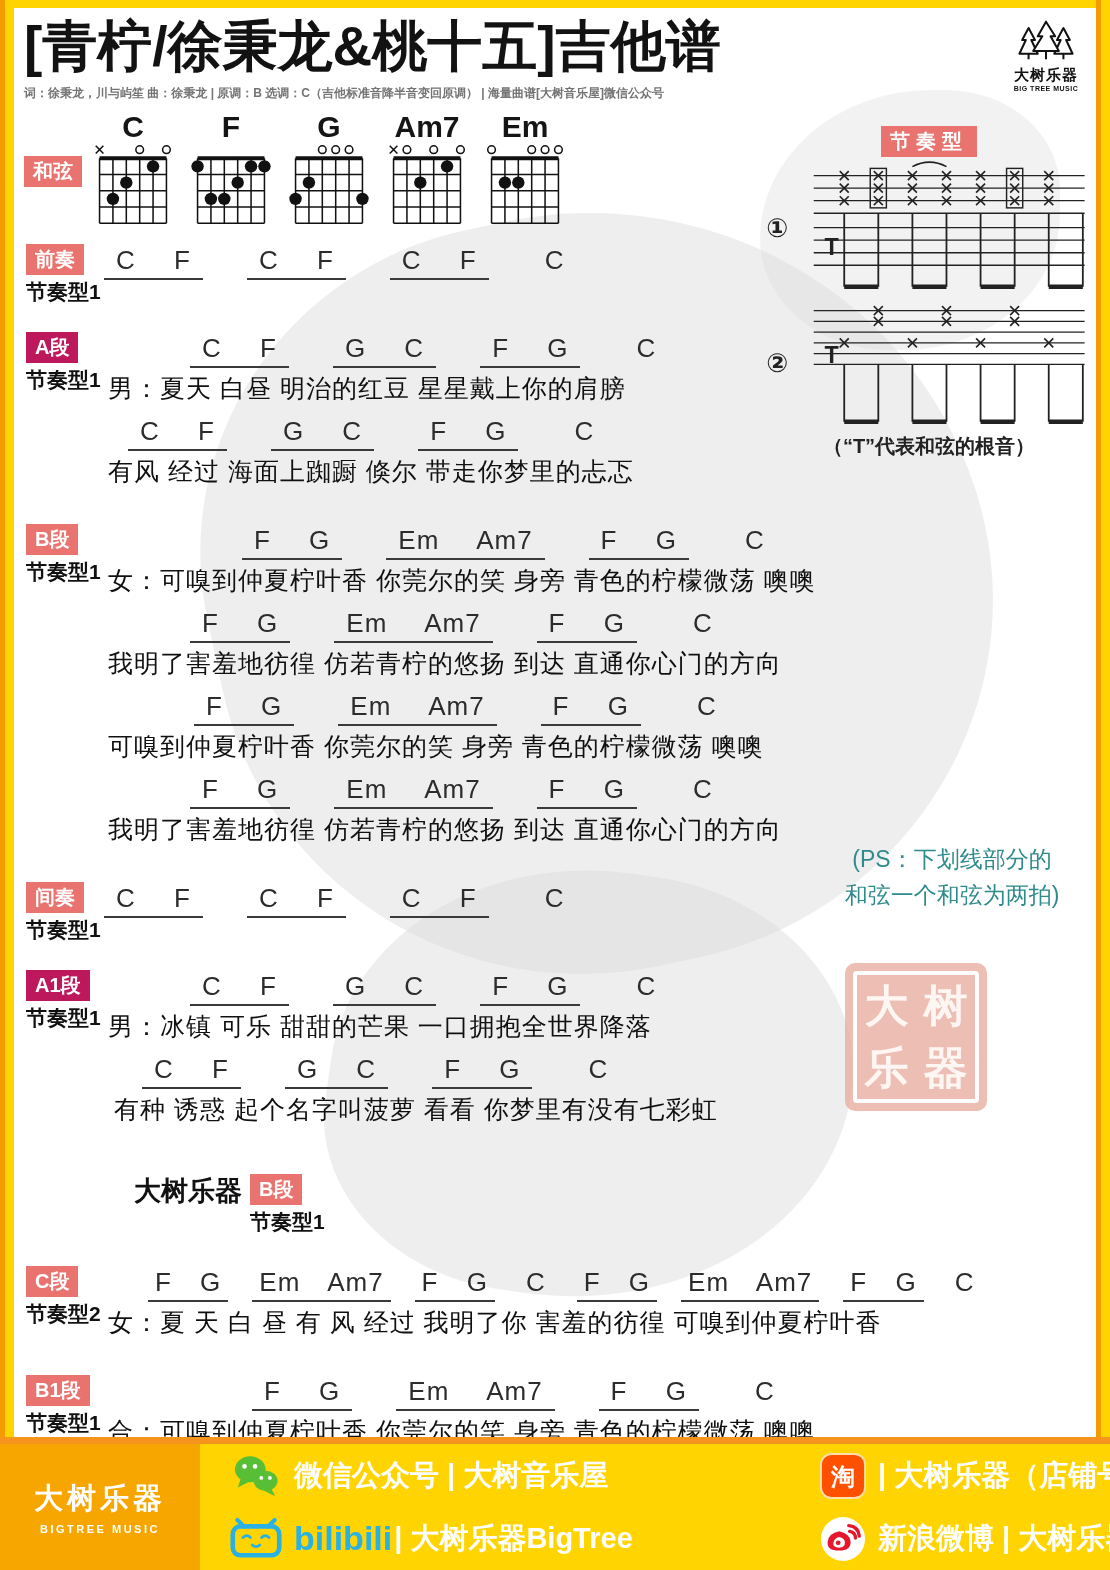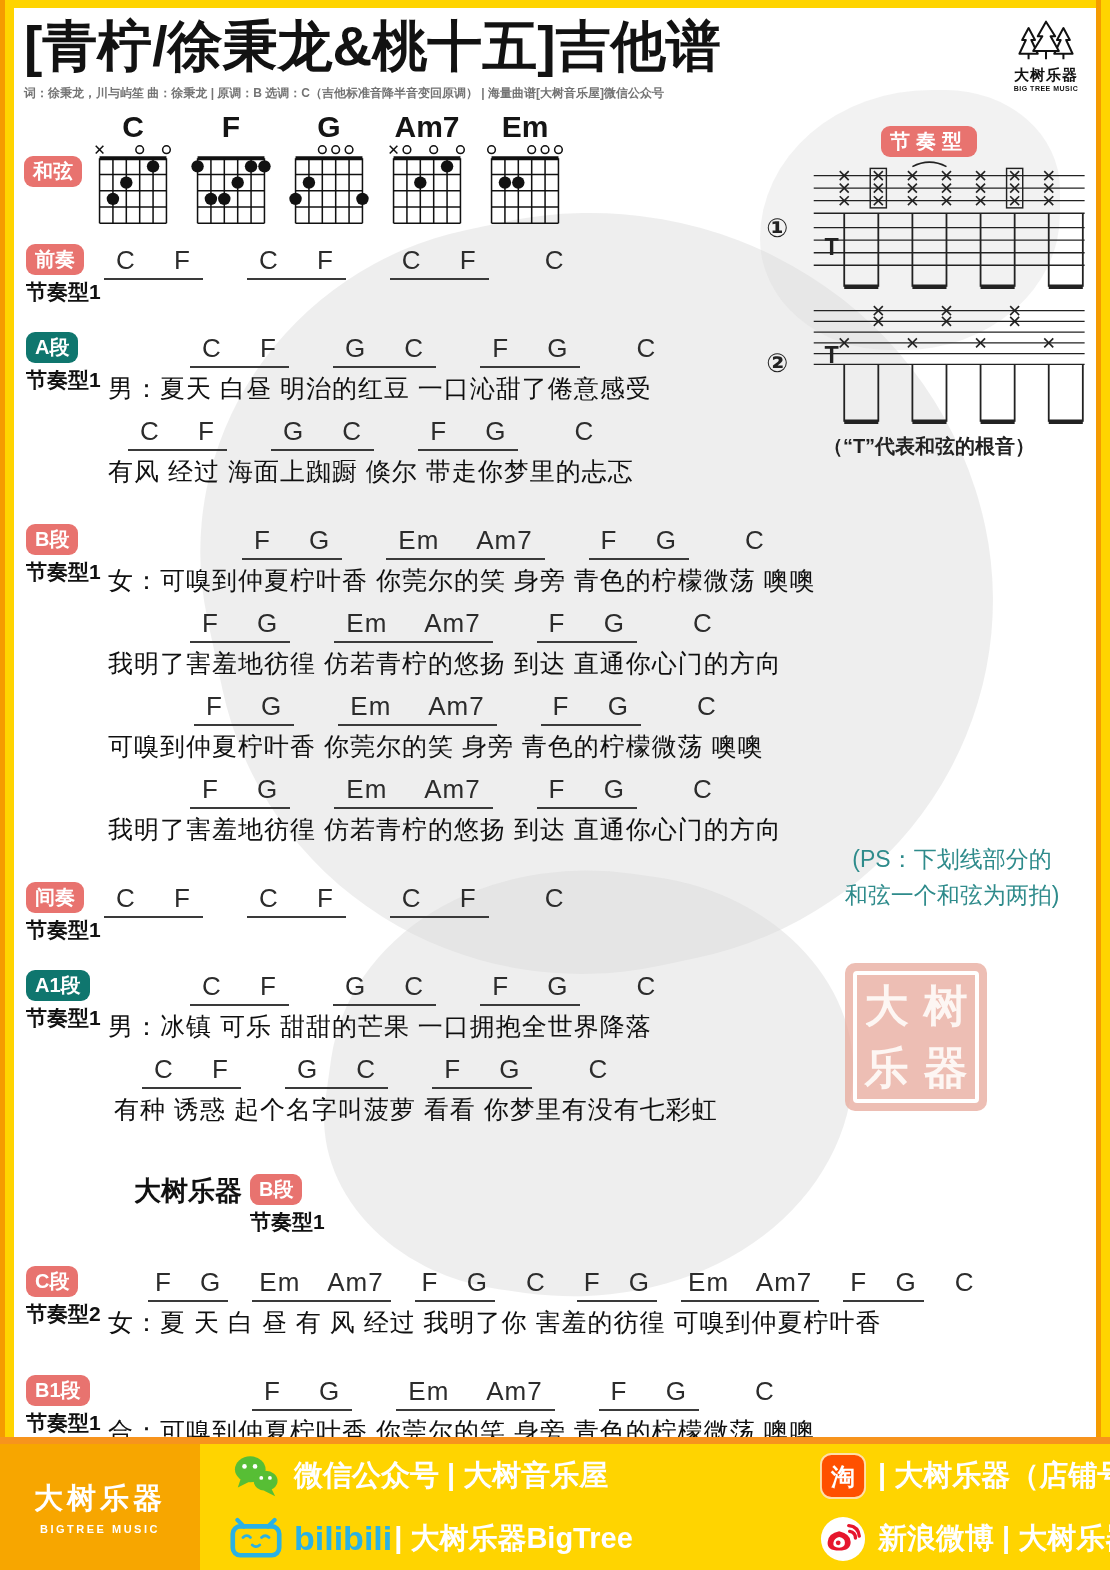--- a/index.html
+++ b/index.html
@@ -22,22 +22,22 @@
   
   header{position:relative;z-index:2;padding:16px 110px 0 24px;}
   h1{margin:0;font-size:55px;font-weight:900;color:#121212;letter-spacing:0;line-height:1.1;}
   .meta{margin-top:8px;font-size:12px;font-weight:700;color:#737373;}
   .logo{position:absolute;top:18px;right:24px;width:80px;text-align:center;z-index:3;}
   .logo .nm{font-size:15px;font-weight:900;color:#111;letter-spacing:1px;}
   .logo .sub{font-size:7px;font-weight:bold;color:#111;letter-spacing:.5px;}
   
   .chords-row{position:relative;z-index:2;display:flex;align-items:center;margin:10px 0 0 24px;}
   .badge{display:inline-block;background:#E8736F;color:#fff;font-size:20px;font-weight:bold;
-         padding:4px 9px;border-radius:9px;line-height:1.15;white-space:nowrap;}
-  .badge.dark{background:#0f766e;}
+         padding:4px 9px;border-radius:0;line-height:1.15;white-space:nowrap;}
+  .badge.dark{background:#be185d;}
   .chord{width:94px;text-align:center;margin-left:4px;}
   .chord-name{font-size:30px;font-weight:bold;color:#151515;line-height:1;margin-bottom:0;}
   
   .rhythm-panel{position:absolute;top:126px;left:766px;width:326px;z-index:2;text-align:center;}
   .rhythm-panel .badge{margin-bottom:4px;letter-spacing:6px;}
   .rp-row{display:flex;align-items:center;text-align:left;}
   .rp-num{font-size:26px;font-weight:bold;color:#222;width:28px;flex:none;}
   .rp-note{font-size:20px;font-weight:bold;color:#222;margin-top:2px;}
   
   #score{position:relative;z-index:2;margin-top:12px;}
@@ -334,21 +334,21 @@
       <div class="section">
         <div class="side"><span class="badge">前奏</span><div class="rhythm-lbl">节奏型1</div></div>
         <div class="lines">
           <div class="chord-line" style="margin-left: 0px;"><span class="seg u">C F</span><span class="seg u">C F</span><span class="seg u">C F</span><span class="seg">C</span></div>
         </div>
       </div>
       <div class="section">
         <div class="side"><span class="badge dark">A段</span><div class="rhythm-lbl">节奏型1</div></div>
         <div class="lines">
           <div class="chord-line" style="margin-left: 86px;"><span class="seg u">C F</span><span class="seg u">G C</span><span class="seg u">F G</span><span class="seg">C</span></div>
-          <div class="lyric" style="margin-left: 4px;">男：夏天  白昼  明治的红豆  一口沁甜了倦意感受</div>
+          <div class="lyric" style="margin-left: 4px;">男：夏天  白昼  明治的红豆  星星戴上你的肩膀</div>
           <div class="chord-line" style="margin-left: 24px;"><span class="seg u">C F</span><span class="seg u">G C</span><span class="seg u">F G</span><span class="seg">C</span></div>
           <div class="lyric" style="margin-left: 4px;">有风  经过  海面上踟蹰  倏尔  带走你梦里的忐忑</div>
         </div>
       </div>
       <div class="section">
         <div class="side"><span class="badge">B段</span><div class="rhythm-lbl">节奏型1</div></div>
         <div class="lines">
           <div class="chord-line" style="margin-left: 138px;"><span class="seg u">F G</span><span class="seg u">Em Am7</span><span class="seg u">F G</span><span class="seg">C</span></div>
           <div class="lyric" style="margin-left: 4px;">女：可嗅到仲夏柠叶香   你莞尔的笑  身旁  青色的柠檬微荡  噢噢</div>
           <div class="chord-line" style="margin-left: 86px;"><span class="seg u">F G</span><span class="seg u">Em Am7</span><span class="seg u">F G</span><span class="seg">C</span></div>

